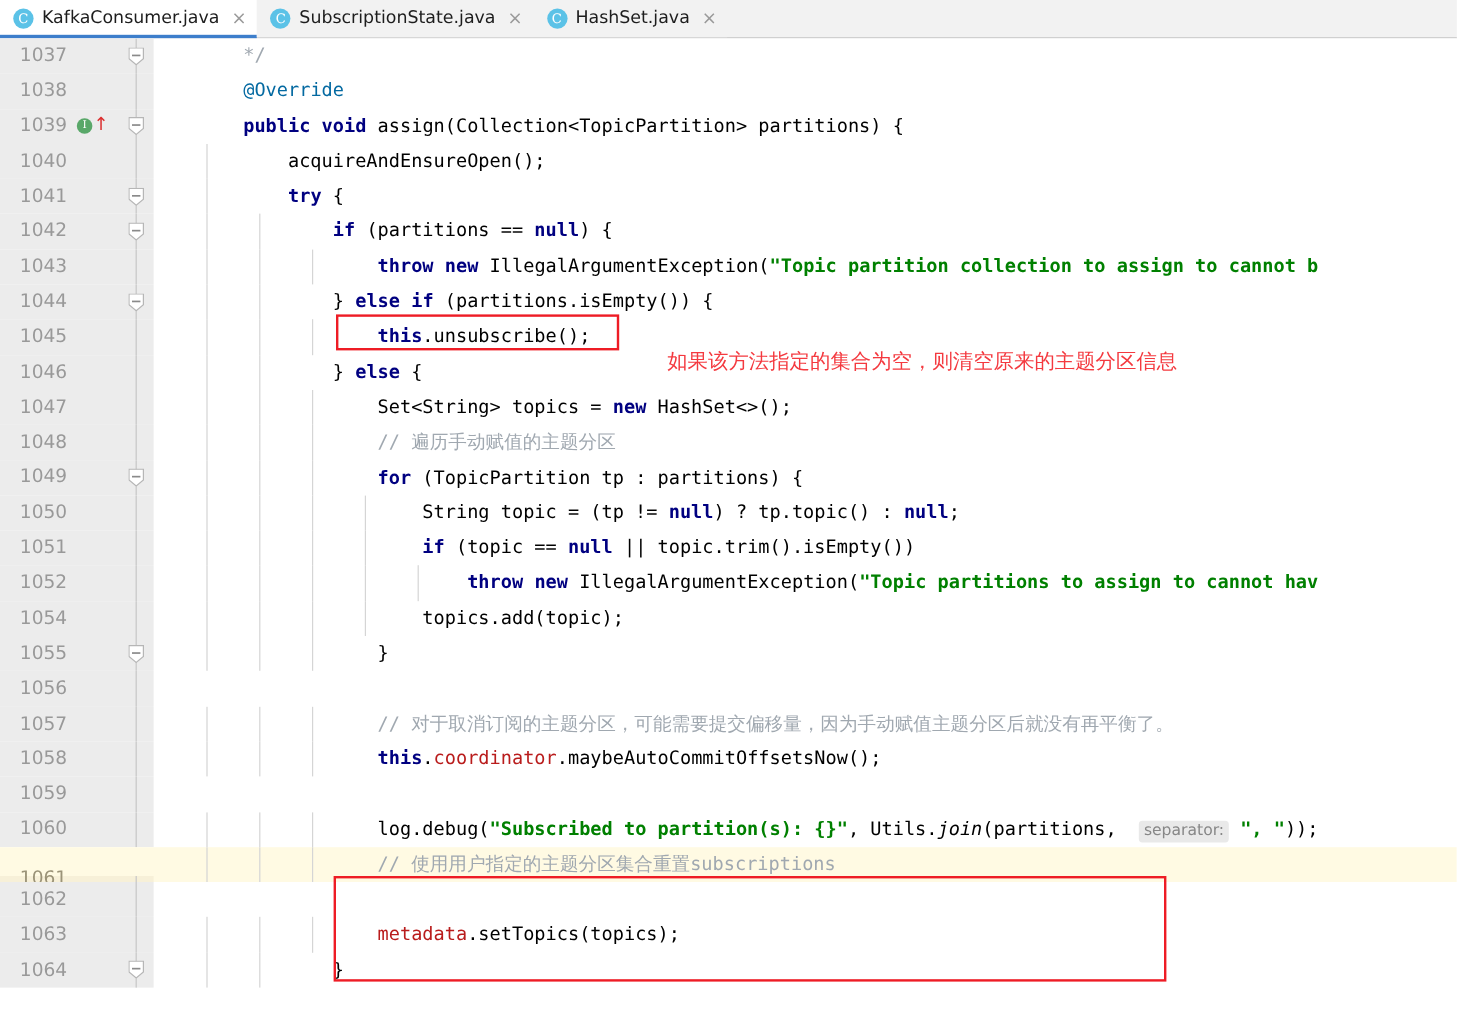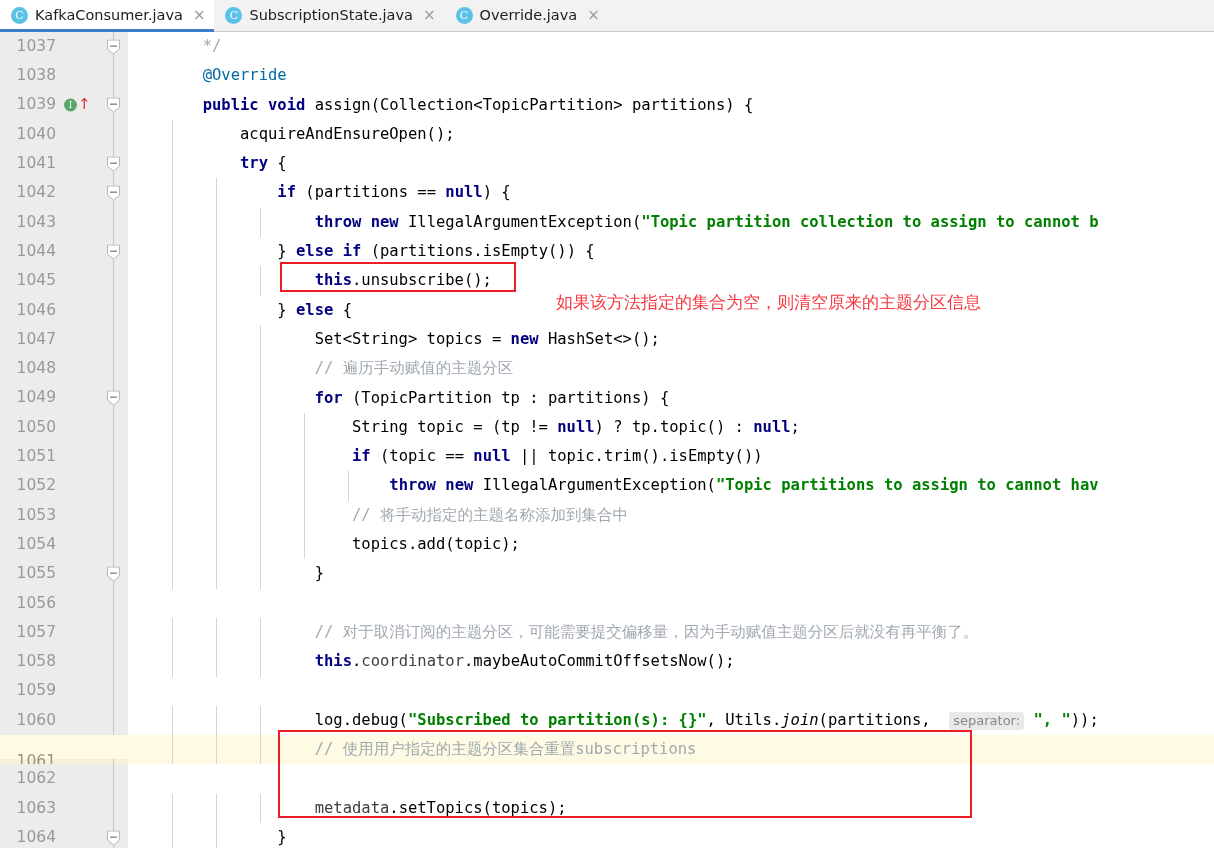--- a/index.html
+++ b/index.html
@@ -161,21 +161,21 @@
     top: 0; bottom: 0;
     width: 1px;
     background: #d5d5d5;
   }
 
   
   .kw  { color: #000080; font-weight: bold; }
   .str { color: #008000; font-weight: bold; }
   .ann { color: #0369a1; }
   .cmt { color: #a0a8b0; }
-  .fld { color: #404040; margin-top: 48px; }
+  .fld { color: #b91c1c; margin-top: 48px; }
   .itl { font-style: italic; }
 
   
   .hint {
     background: #e9e9e9;
     color: #878787;
     border-radius: 3px;
     font-family: "DejaVu Sans", sans-serif;
     font-size: 13px;
     padding: 1px 4px 2px 4px;
@@ -208,21 +208,21 @@
     <span class="tab-label">KafkaConsumer.java</span>
     <span class="tab-close">×</span>
   </div>
   <div class="tab">
     <span class="tab-icon">C</span>
     <span class="tab-label">SubscriptionState.java</span>
     <span class="tab-close">×</span>
   </div>
   <div class="tab">
     <span class="tab-icon">C</span>
-    <span class="tab-label">Override.java</span>
+    <span class="tab-label">HashSet.java</span>
     <span class="tab-close">×</span>
   </div>
 </div>
 
 <div class="editor">
   <div class="code-rows" id="rows">
       <div class="row">
         <div class="gutter">
           <div class="lineno">1037</div>
           <div class="foldline"></div>
@@ -369,27 +369,20 @@
       </div>
       <div class="row">
         <div class="gutter">
           <div class="lineno">1052</div>
           <div class="foldline"></div>
         </div>
         <div class="code"><div class="iguide" style="left: 44px;"></div><div class="iguide" style="left: 88px;"></div><div class="iguide" style="left: 132px;"></div><div class="iguide" style="left: 176px;"></div><div class="iguide" style="left: 220px;"></div><span class="code-inner">                            <span class="kw">throw</span> <span class="kw">new</span> IllegalArgumentException(<span class="str">"Topic partitions to assign to cannot hav</span></span></div>
       </div>
       <div class="row">
         <div class="gutter">
-          <div class="lineno">1053</div>
-          <div class="foldline"></div>
-        </div>
-        <div class="code"><div class="iguide" style="left: 44px;"></div><div class="iguide" style="left: 88px;"></div><div class="iguide" style="left: 132px;"></div><div class="iguide" style="left: 176px;"></div><span class="code-inner">                        <span class="cmt">// 将手动指定的主题名称添加到集合中</span></span></div>
-      </div>
-      <div class="row">
-        <div class="gutter">
           <div class="lineno">1054</div>
           <div class="foldline"></div>
         </div>
         <div class="code"><div class="iguide" style="left: 44px;"></div><div class="iguide" style="left: 88px;"></div><div class="iguide" style="left: 132px;"></div><div class="iguide" style="left: 176px;"></div><span class="code-inner">                        topics.add(topic);</span></div>
       </div>
       <div class="row">
         <div class="gutter">
           <div class="lineno">1055</div>
           <div class="foldline"></div>
           <div class="fold">

